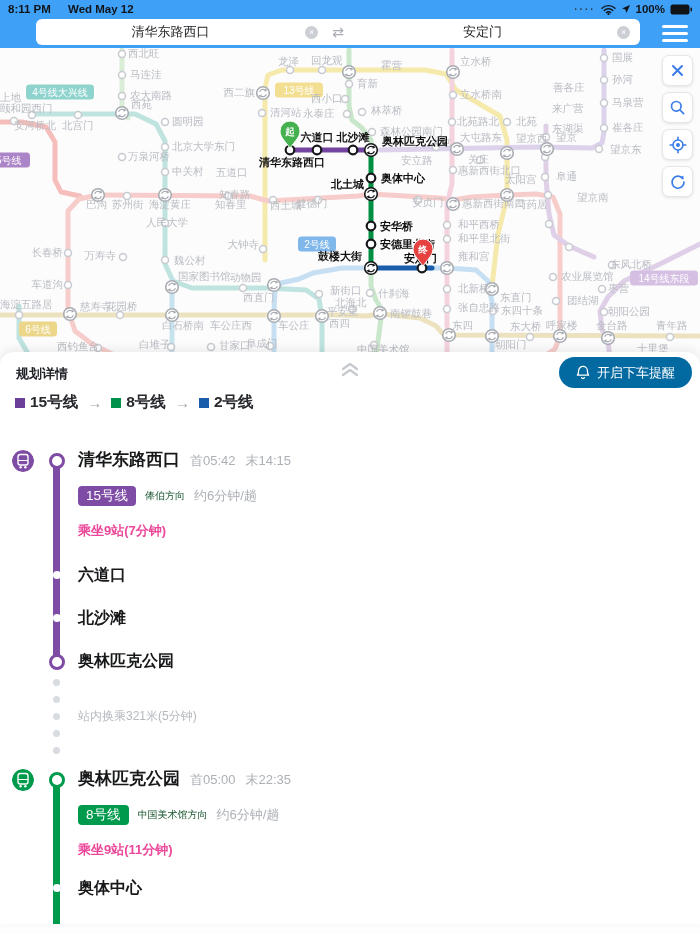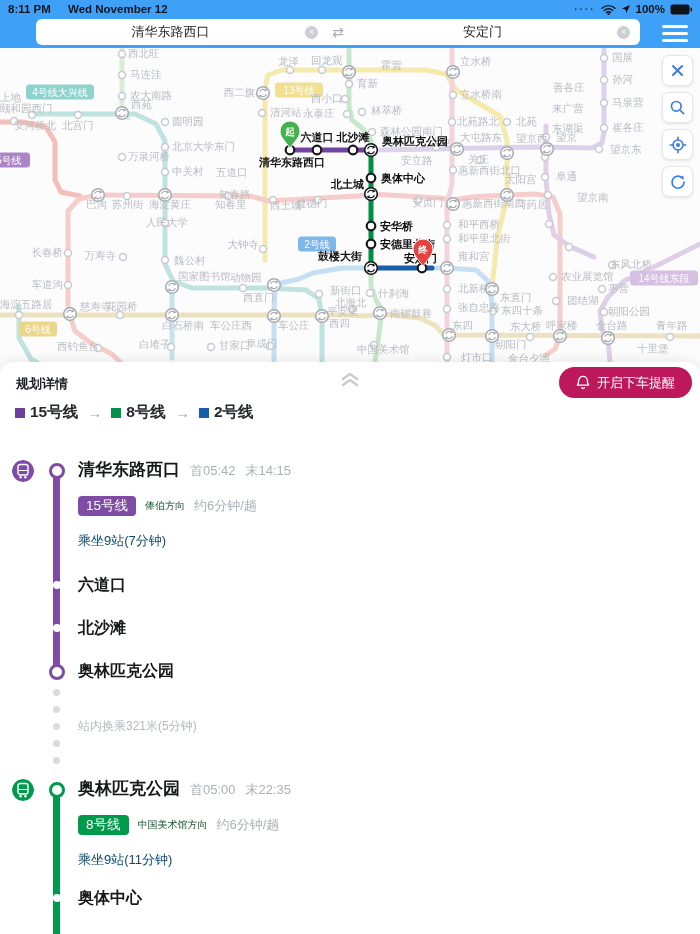--- a/index.html
+++ b/index.html
@@ -16,55 +16,55 @@
   .sfield .txt{flex:1;text-align:center;font-size:13px;color:#232629;}
   .clear{width:13px;height:13px;border-radius:50%;background:#CBCED3;color:#fff;font-size:9px;line-height:13px;text-align:center;margin-right:10px;flex:none;}
   .swap{flex:none;color:#A9ADB3;font-size:14px;padding:0 4px;}
   .hamburger{position:absolute;right:12px;top:7px;width:26px;height:17px;display:flex;flex-direction:column;justify-content:space-between;cursor:pointer;}
   .hamburger i{display:block;height:3px;border-radius:2px;background:#fff;}
   
   .map{position:absolute;top:48px;left:0;width:700px;height:320px;background:#FCFCFD;}
   .map-btns{position:absolute;right:7px;top:7px;display:flex;flex-direction:column;gap:6px;}
   .mbtn{width:29px;height:29px;background:#fff;border:1px solid #E4E6E9;border-radius:7px;box-shadow:0 1px 3px rgba(0,0,0,.10);display:flex;align-items:center;justify-content:center;}
   
-  .panel{position:absolute;top:362px;left:0;width:700px;height:572px;background:#fff;border-radius:14px 14px 0 0;box-shadow:0 -3px 10px rgba(0,0,0,.07);overflow:hidden;}
+  .panel{position:absolute;top:352px;left:0;width:700px;height:572px;background:#fff;border-radius:14px 14px 0 0;box-shadow:0 -3px 10px rgba(0,0,0,.07);overflow:hidden;}
   .p-title{position:absolute;left:16px;top:13px;font-size:13px;font-weight:800;color:#1E2126;}
   .collapse{position:absolute;left:336px;top:5px;width:28px;height:20px;}
-  .remind-btn{position:absolute;right:8px;top:5px;height:31px;background:#be185d;border:none;border-radius:16px;color:#fff;font-size:13px;display:flex;align-items:center;gap:7px;padding:0 17px;font-family:inherit;}
+  .remind-btn{position:absolute;right:8px;top:5px;height:31px;background:#0369a1;border:none;border-radius:16px;color:#fff;font-size:13px;display:flex;align-items:center;gap:7px;padding:0 17px;font-family:inherit;}
   .legend{position:absolute;left:15px;top:40px;display:flex;align-items:center;gap:9px;font-size:15.5px;font-weight:700;color:#26282C;}
   .leg-sq{width:10px;height:10px;display:inline-block;margin-right:5px;vertical-align:0;}
   .leg-seg{display:flex;align-items:center;}
   .leg-arrow{color:#9FA3AA;font-weight:400;font-size:15px;}
   .summary{position:absolute;left:16px;top:66px;font-size:13px;color:#9EA2A8;}
   
   .leg-ico{position:absolute;left:12px;width:22px;height:22px;border-radius:50%;}
   .rail{position:absolute;left:53px;width:7px;border-radius:4px;}
   .t-big{position:absolute;left:48.5px;width:16px;height:16px;box-sizing:border-box;border:3px solid #7E4BA5;background:#fff;border-radius:50%;}
   .t-dot{position:absolute;left:52.5px;width:8px;height:8px;background:#fff;border-radius:50%;}
   .g-dot{position:absolute;left:53px;width:7px;height:7px;background:#D8DBDF;border-radius:50%;}
   .t-title{position:absolute;left:78px;display:flex;align-items:baseline;gap:10px;}
   .t-title .stn{font-size:17px;font-weight:700;color:#17181A;}
   .t-title .tm{font-size:13px;color:#ACB0B6;}
   .t-badgerow{position:absolute;left:78px;display:flex;align-items:center;gap:9px;}
   .line-badge{color:#fff;font-size:13.5px;padding:1px 8px;border-radius:4px;}
   .dir{font-size:10px;color:#14532d;}
   .freq{font-size:13px;color:#ACB0B6;}
-  .ride{position:absolute;left:78px;font-size:13px;color:#0c4a6e;}
+  .ride{position:absolute;left:78px;font-size:13px;color:#ec4899;font-weight:bold;}
   .mid-stn{position:absolute;left:78px;font-size:16px;font-weight:700;color:#17181A;}
   .xfer-note{position:absolute;left:78px;font-size:12px;color:#B4B8BE;}
 </style>
 </head>
 <body>
 
 <div class="app">
 
   <div class="statusbar">
     <div class="sb-left">
       <span>8:11 PM</span>
-      <span>Wed November 12</span>
+      <span>Wed May 12</span>
     </div>
     <div class="sb-right">
       <span class="sb-dots">····</span>
       <svg width="15" height="11" viewBox="0 0 15 11">
           <path d="M1 4.2a9.6 9.6 0 0 1 13 0M3.2 6.4a6.4 6.4 0 0 1 8.6 0M5.4 8.6a3.2 3.2 0 0 1 4.2 0" stroke="#101418" stroke-width="1.4" fill="none" stroke-linecap="round"></path>
           <circle cx="7.5" cy="10" r="1.1" fill="#101418"></circle>
         </svg>
       <svg width="10" height="10" viewBox="0 0 10 10">
           <path d="M1 4.6 9 1 5.4 9 4.4 5.6Z" fill="#101418"></path>
         </svg>

